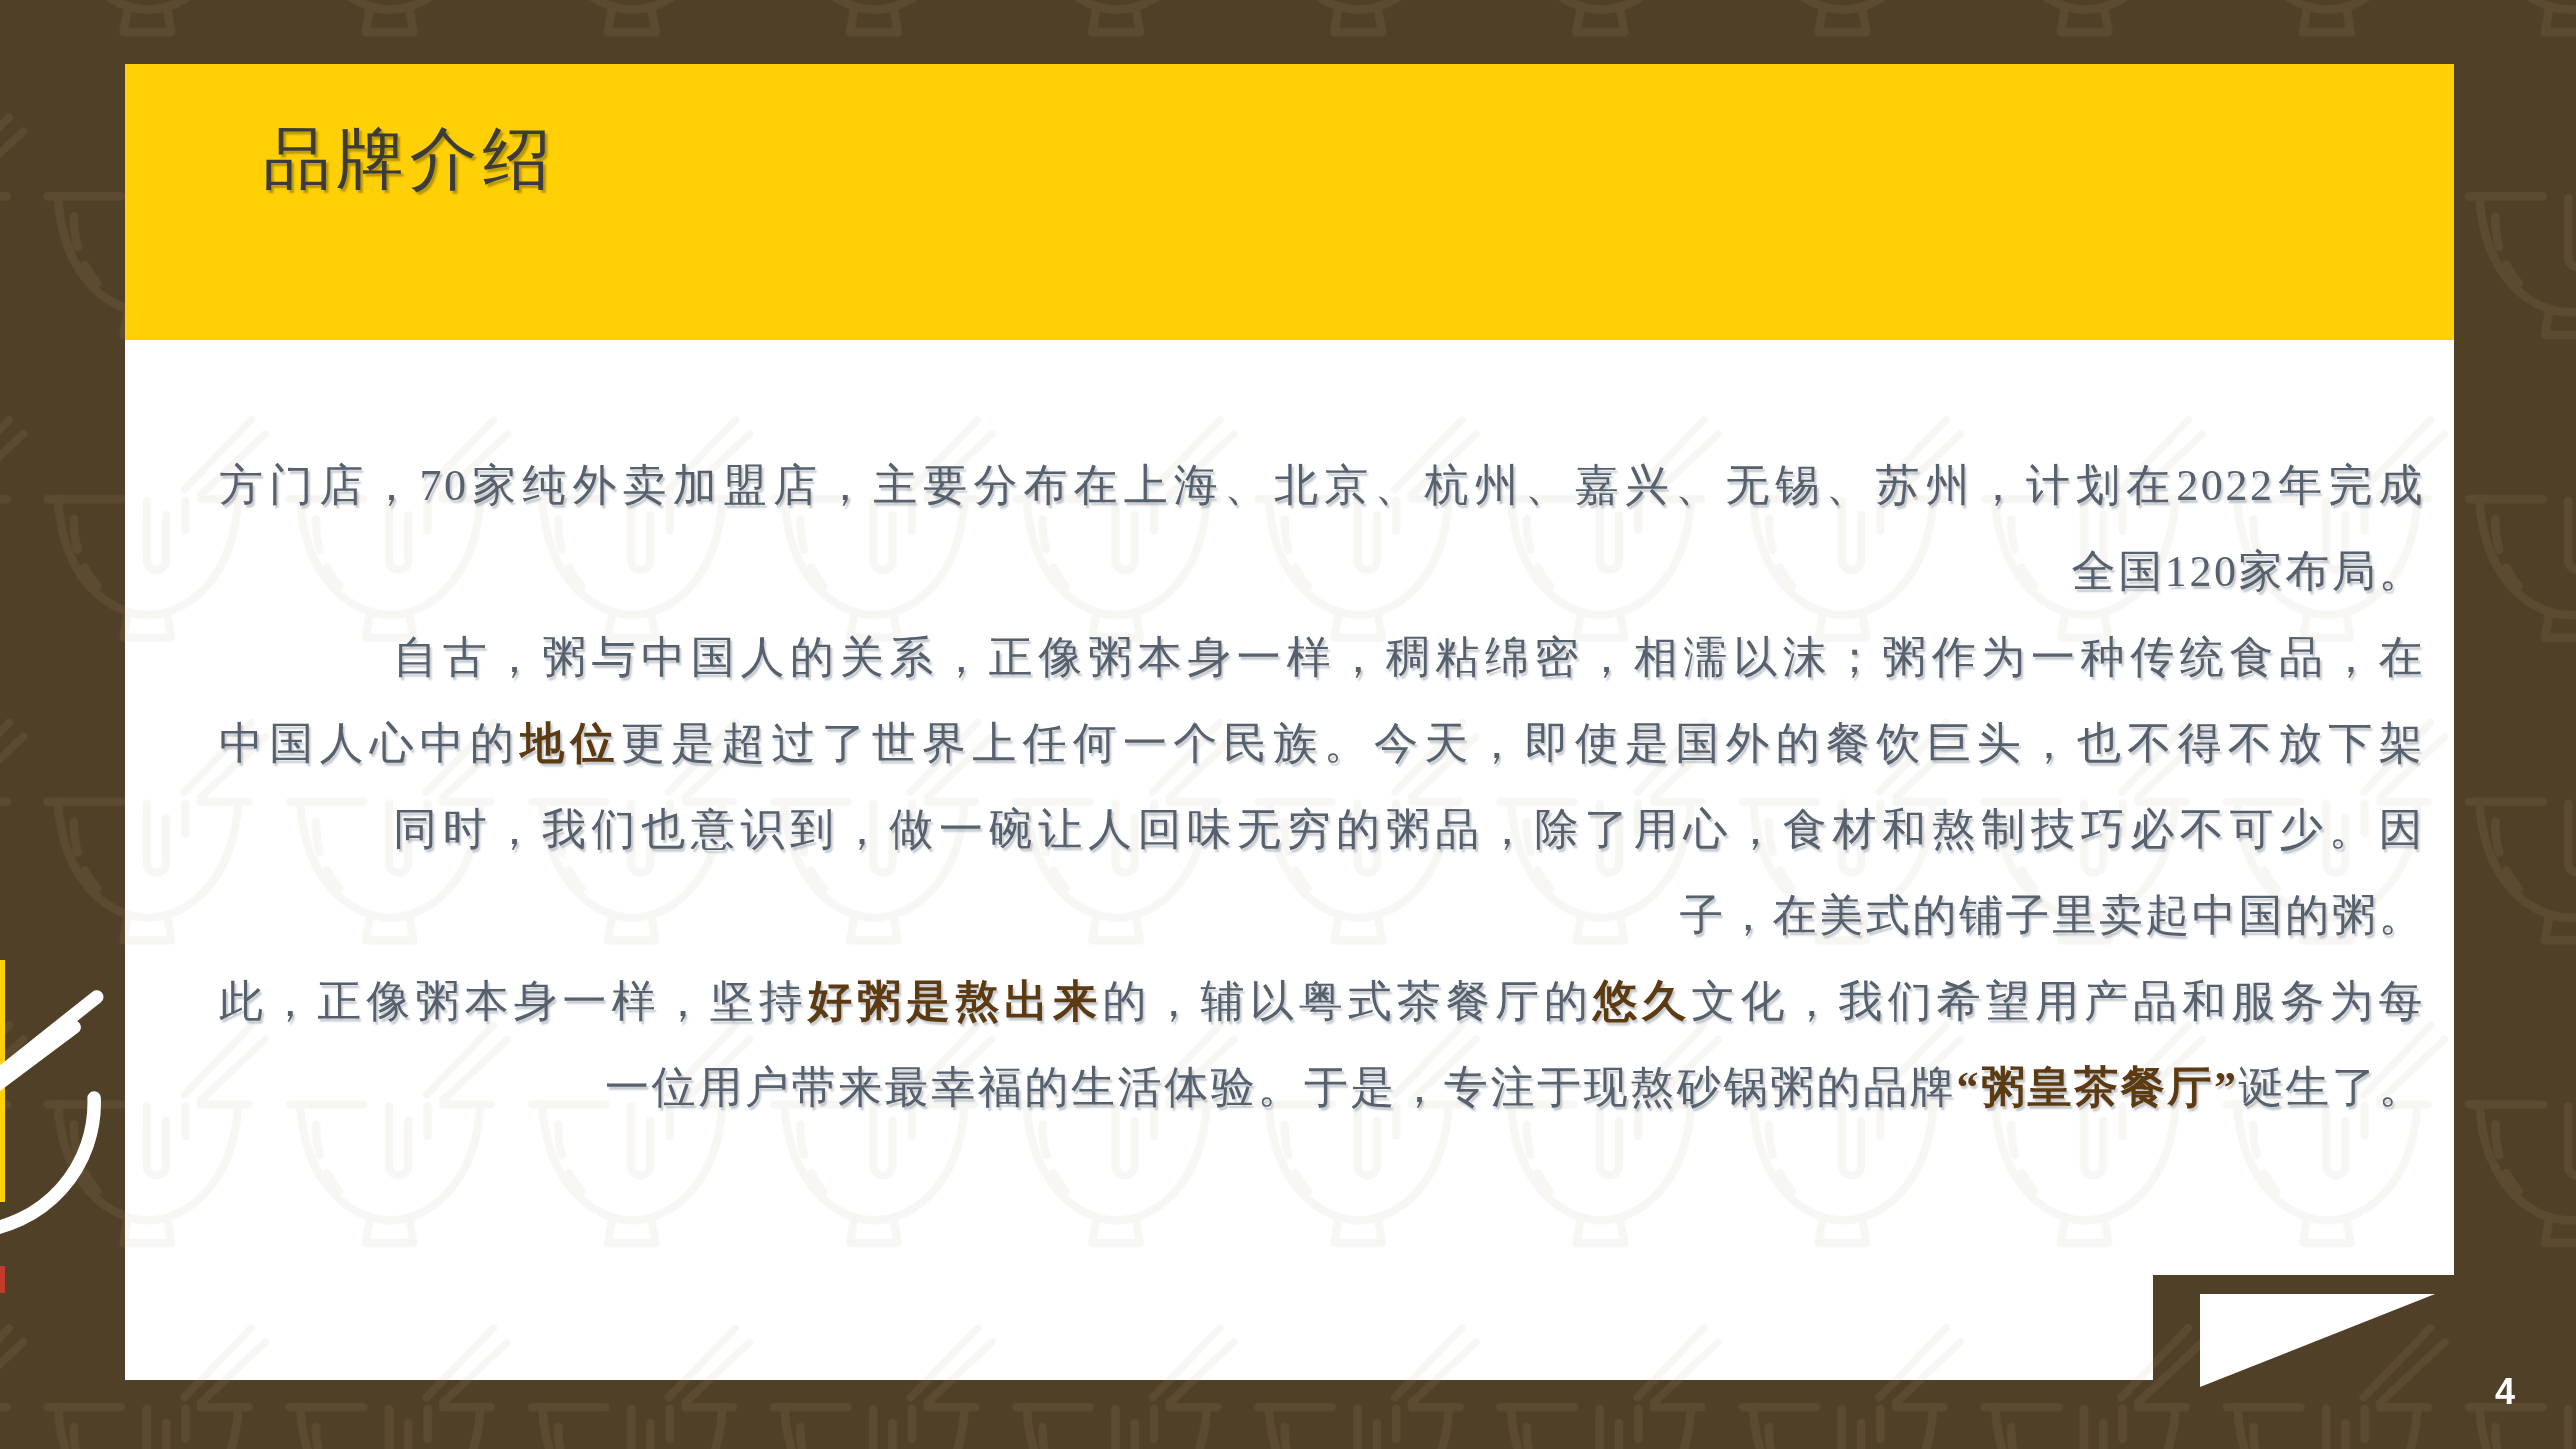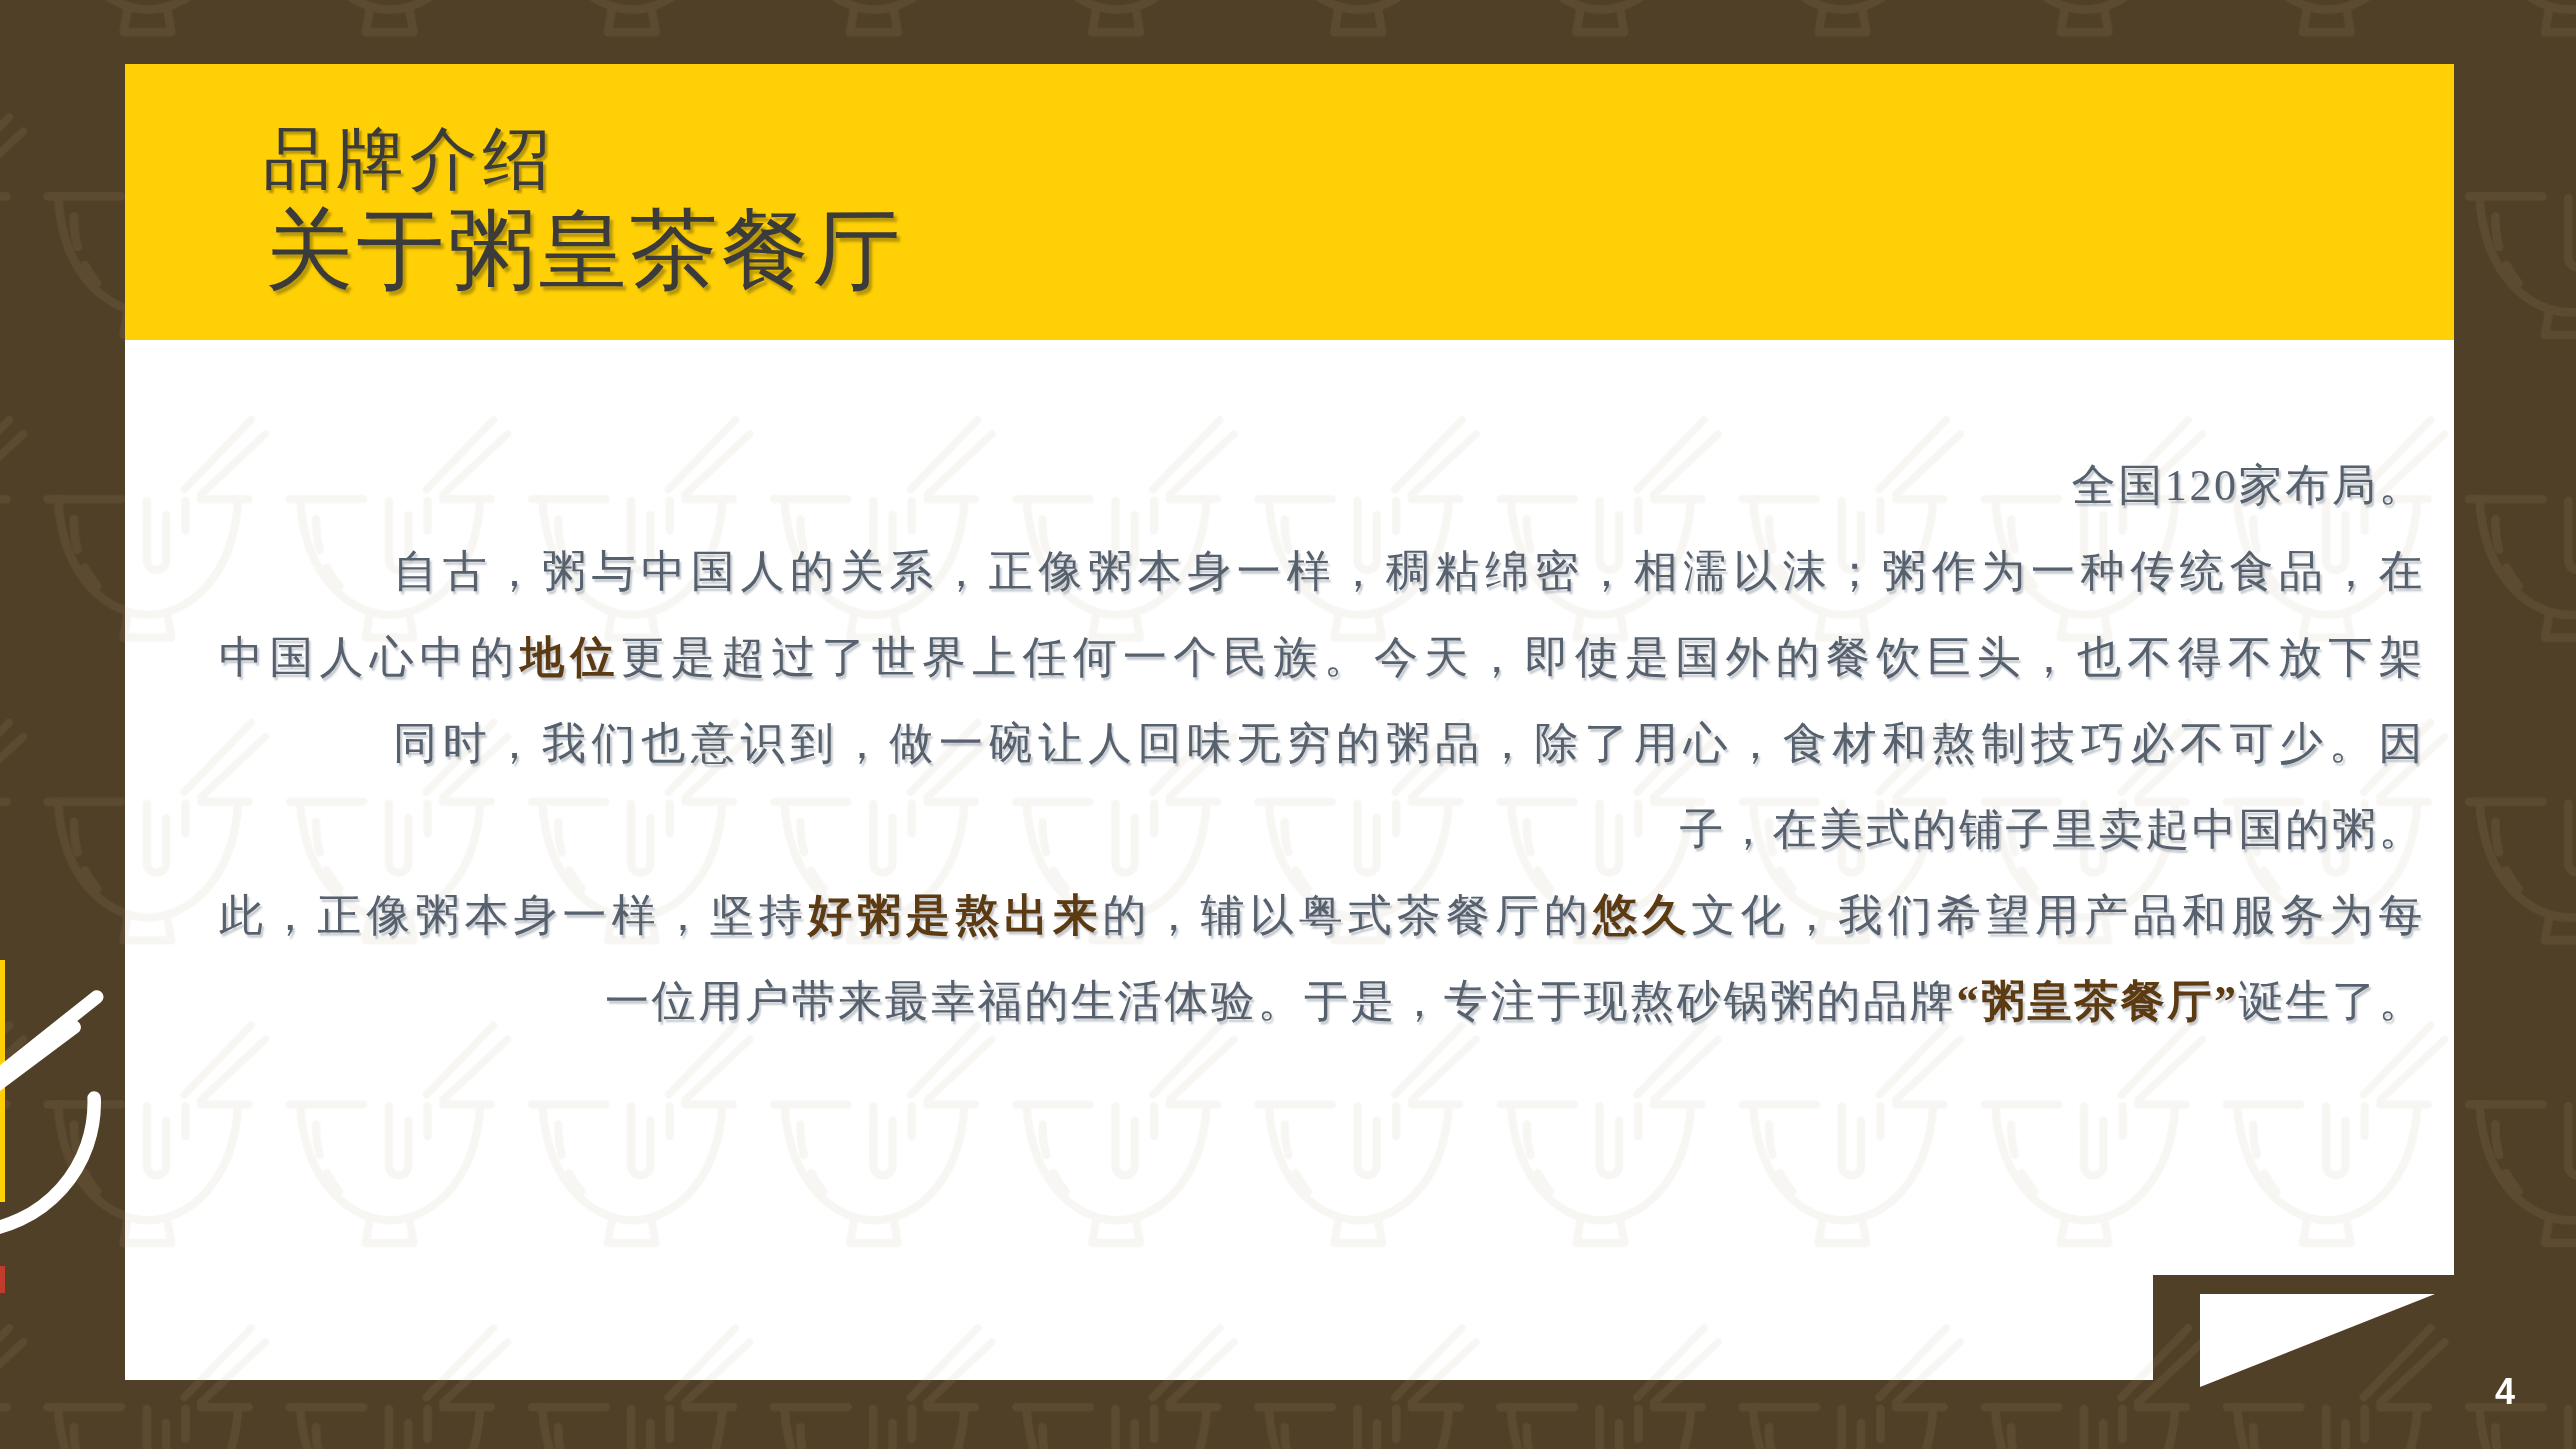--- a/index.html
+++ b/index.html
@@ -82,23 +82,23 @@
             <path d="M 226 150 L 330 42" stroke-width="12"></path>
             <path d="M 252 158 L 352 64" stroke-width="12"></path>
           </g>
         </pattern>
       </defs>
       <rect x="0" y="0" width="4000" height="2250" fill="url(#bowlPatLight)"></rect>
     </svg>
 
     <div class="title-band"></div>
     <div class="eyebrow">品牌介绍</div>
-    <div class="slide-title">关于粥皇茶餐厅</div>
 
     <div class="body-text">
+        <div class="line j"><span>方门店，70家纯外卖加盟店，主要分布在上海、北京、杭州、嘉兴、无锡、苏州，计划在2022年完成</span></div>
         <div class="line"><span>全国120家布局。</span></div>
         <div class="line indent j"><span>自古，粥与中国人的关系，正像粥本身一样，稠粘绵密，相濡以沫；粥作为一种传统食品，在</span></div>
         <div class="line j"><span>中国人心中的</span><span class="accent">地位</span><span>更是超过了世界上任何一个民族。今天，即使是国外的餐饮巨头，也不得不放下架</span></div>
         <div class="line indent j"><span>同时，我们也意识到，做一碗让人回味无穷的粥品，除了用心，食材和熬制技巧必不可少。因</span></div>
         <div class="line"><span>子，在美式的铺子里卖起中国的粥。</span></div>
         <div class="line j"><span>此，正像粥本身一样，坚持</span><span class="accent">好粥是熬出来</span><span>的，辅以粤式茶餐厅的</span><span class="accent">悠久</span><span>文化，我们希望用产品和服务为每</span></div>
         <div class="line"><span>一位用户带来最幸福的生活体验。于是，专注于现熬砂锅粥的品牌</span><span class="accent">“粥皇茶餐厅”</span><span>诞生了。</span></div>
       </div>
   </div>
 

